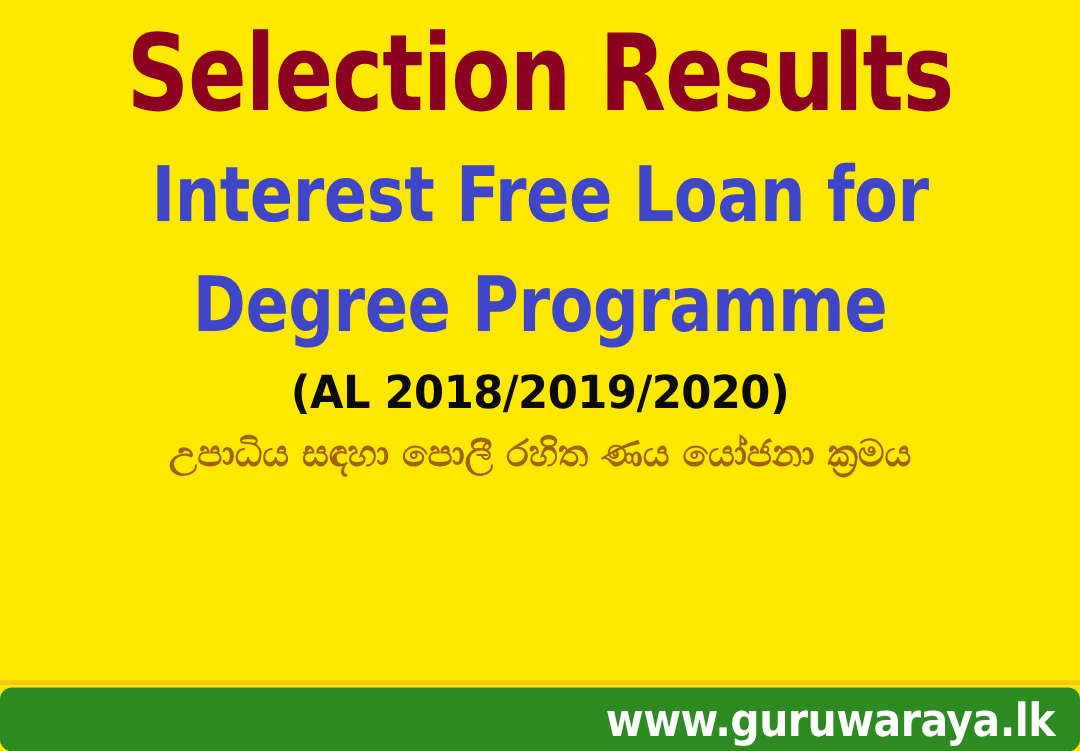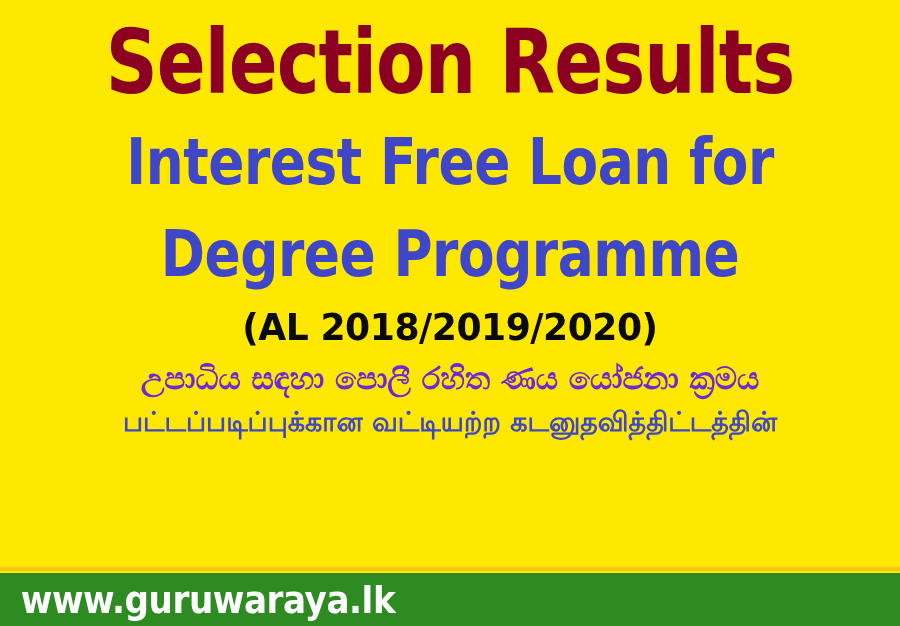--- a/index.html
+++ b/index.html
@@ -89,21 +89,21 @@
 
   
   .sinhala-line {
     width: 856px;
     margin: 0;
     padding: 0;
     font-family: "DejaVu Sans", sans-serif;
     font-weight: bold;
     font-size: 31px;
     line-height: 1.0;
-    color: #6d28d9;
+    color: #a16207;
     white-space: nowrap;
   }
   .sinhala-line.s1 { margin-top: 17px; }
   .sinhala-line.s2 { margin-top: 14px; }
 
   
   .tamil-line {
     width: 900px;
     margin: 0;
     padding: 0;
@@ -138,21 +138,22 @@
   
   .footer-bar {
     position: absolute;
     left: 0;
     top: 573px;
     width: 900px;
     height: 53px;
     background: #2e8b22;
     display: flex;
     align-items: center;
-    justify-content: flex-start;
+    justify-content: flex-end;
+    border-radius: 10px;
   }
   .footer-url {
     font-family: "DejaVu Sans", sans-serif;
     font-weight: bold;
     font-size: 38px;
     line-height: 1.0;
     letter-spacing: -0.5px;
     color: #ffffff;
     transform: scaleX(0.9);
     transform-origin: center center;
@@ -170,21 +171,20 @@
 
     <div class="headline-sub line1">Interest Free Loan for</div>
 
     <div class="headline-sub line2">Degree Programme</div>
 
     <div class="al-years">(AL 2018/2019/2020)</div>
 
     <div class="sinhala-line s1">උපාධිය සඳහා පොලී රහිත ණය යෝජනා ක්‍රමය</div>
 
 
-    <div class="tamil-line t1">பட்டப்படிப்புக்கான வட்டியற்ற கடனுதவித்திட்டத்தின்</div>
 
 
   </div>
 
   <div class="stripe-gold"></div>
   <div class="stripe-yellow"></div>
 
   <div class="footer-bar">
     <span class="footer-url">www.guruwaraya.lk</span>
   </div>

